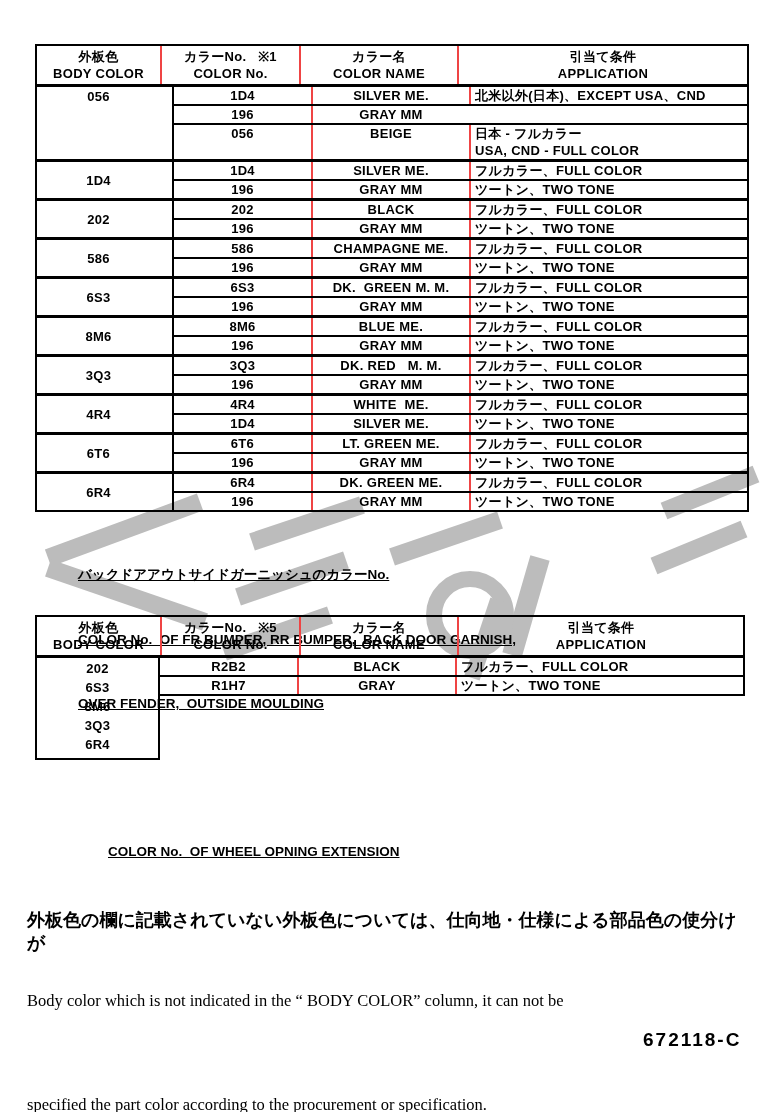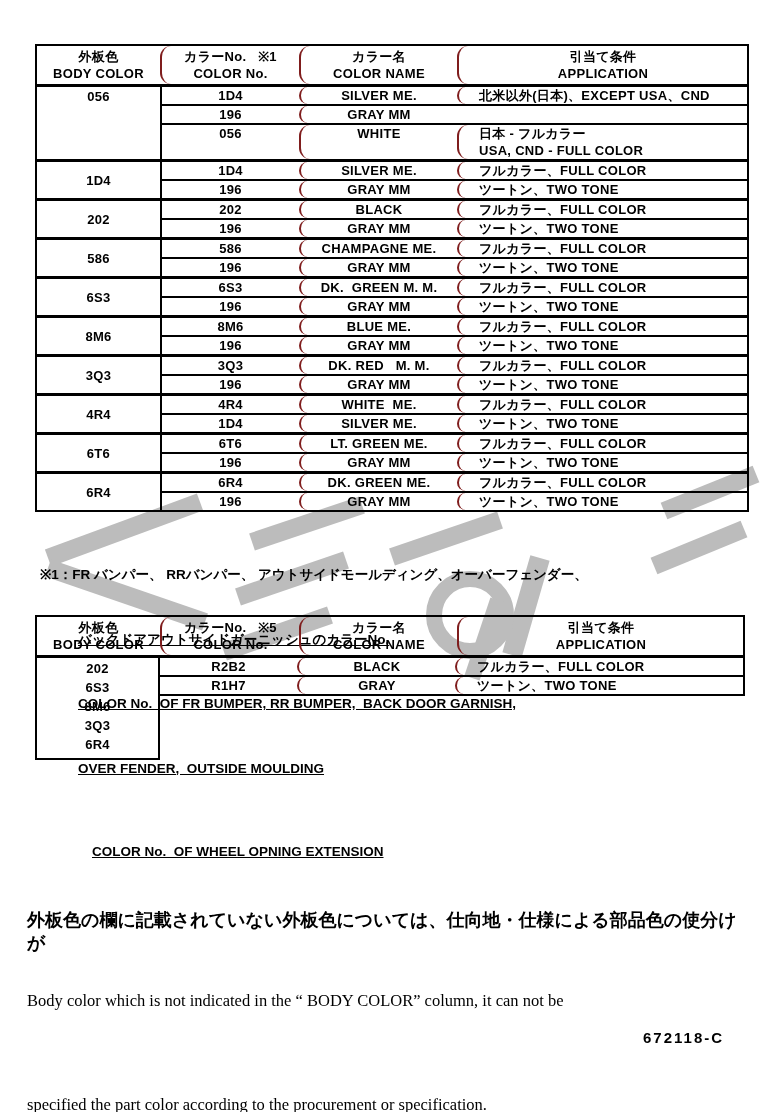--- a/index.html
+++ b/index.html
@@ -8,47 +8,47 @@
   .wm-svg{position:absolute;left:0;top:450px;z-index:0;}
   .content{position:absolute;left:0;top:0;width:751px;height:1112px;z-index:1;}
 
   
   .tbl{position:absolute;left:35px;width:710px;font-weight:bold;font-size:13px;letter-spacing:0.3px;}
   #table1{top:44px;border:2px solid #000;}
   #table2{top:615px;}
   .t-header{display:grid;grid-template-columns:123px 139px 158px 1fr;border-bottom:3px solid #000;}
   #table2 .t-header{border:2px solid #000;border-bottom:3px solid #000;}
   .t-hcell{text-align:center;padding:2px 0;line-height:17px;white-space:pre-wrap;}
-  .bl{border-left:2px solid #7f1d1d;border-radius:11px;}
-  .t-group{display:grid;grid-template-columns:123px 1fr;border-top:3px solid #000;}
+  .bl{border-left:2px solid #ef4444;}
+  .t-group{display:grid;grid-template-columns:123px 1fr;border-top:3px solid #000;gap:12px;}
   .t-group.first{border-top:none;}
   .t-bodycolor{display:flex;justify-content:center;align-items:center;line-height:17px;}
   .t-bodycolor.top{align-items:flex-start;padding-top:1px;}
   .t-subrows{border-left:2px solid #000;}
   .t-subrow{display:grid;grid-template-columns:137px 158px 1fr;min-height:17px;}
   .t-subrow.sep{border-top:2px solid #000;}
   .t-cell{line-height:17px;white-space:pre-wrap;}
   .c-center{text-align:center;}
-  .c-left{text-align:left;padding-left:20px;}
+  .c-left{text-align:left;padding-left:4px;}
   
   .t2-body{display:flex;align-items:flex-start;}
   .t2-col1{width:125px;box-sizing:border-box;border-left:2px solid #000;border-right:2px solid #000;
            border-bottom:2px solid #000;height:102px;text-align:center;line-height:19px;padding-top:1px;}
   .t2-rows{flex:1;border-right:2px solid #000;border-bottom:2px solid #000;}
 
   
   .note{position:absolute;font-size:13.5px;font-weight:bold;line-height:21.5px;white-space:pre-wrap;}
   #note1{left:40px;top:521px;}
   #note2{left:40px;top:798px;}
   .note .ind{margin-left:38px;text-decoration:underline;}
-  #note2 .ind{margin-left:52px;}
+  #note2 .ind{margin-left:68px;}
   #para-jp{position:absolute;left:27px;top:863px;font-size:18px;font-weight:bold;line-height:23px;white-space:pre-wrap;}
   #para-en{position:absolute;left:27px;top:915px;font-family:"Liberation Serif",serif;
            font-size:16.5px;line-height:34.5px;white-space:pre-wrap;}
-  #doc-number{position:absolute;left:643px;top:1029px;font-size:15px;font-weight:bold;letter-spacing:2px;}
+  #doc-number{position:absolute;left:643px;top:1029px;font-size:19px;font-weight:bold;letter-spacing:2px;}
 </style>
 </head>
 <body>
 
 <div class="page">
 
   <svg class="wm-svg" width="760" height="245" viewBox="0 0 760 245">
     <g fill="none" stroke-linecap="butt">
       <line class="wm" x1="200" y1="52" x2="48" y2="108" stroke-width="18" stroke="#bcbcbc"></line>
       <line class="wm" x1="48" y1="118" x2="205" y2="172" stroke-width="18" stroke="#bcbcbc"></line>
@@ -80,21 +80,21 @@
               <div class="t-cell c-center">1D4</div>
               <div class="t-cell c-center bl">SILVER ME.</div>
               <div class="t-cell c-left bl">北米以外(日本)、EXCEPT USA、CND</div>
             </div>
             <div class="t-subrow sep">
               <div class="t-cell c-center">196</div>
               <div class="t-cell c-center bl">GRAY MM</div>
             </div>
             <div class="t-subrow sep">
               <div class="t-cell c-center">056</div>
-              <div class="t-cell c-center bl">WHITE</div>
+              <div class="t-cell c-center bl">BEIGE</div>
               <div class="t-cell c-left bl">日本 - フルカラー
 USA, CND - FULL COLOR</div>
             </div>
           </div>
         </div>
         <div class="t-group">
           <div class="t-bodycolor">1D4</div>
           <div class="t-subrows">
             <div class="t-subrow">
               <div class="t-cell c-center">1D4</div>
@@ -224,21 +224,20 @@
             <div class="t-subrow sep">
               <div class="t-cell c-center">196</div>
               <div class="t-cell c-center bl">GRAY MM</div>
               <div class="t-cell c-left bl">ツートン、TWO TONE</div>
             </div>
           </div>
         </div>
       </div>
 
     <div class="note" id="note1">
-      <div>※1：FR バンパー、 RRバンパー、 アウトサイドモールディング、オーバーフェンダー、</div>
       <div class="ind">バックドアアウトサイドガーニッシュのカラーNo.</div>
       <div class="ind">COLOR No.  OF FR BUMPER, RR BUMPER,  BACK DOOR GARNISH,</div>
       <div class="ind">OVER FENDER,  OUTSIDE MOULDING</div>
     </div>
 
     <div class="tbl" id="table2">
         <div class="t-header">
           <div class="t-hcell"><div class="hjp">外板色</div><div class="hen">BODY COLOR</div></div>
           <div class="t-hcell bl"><div class="hjp">カラーNo.   ※5</div><div class="hen">COLOR No.</div></div>
           <div class="t-hcell bl"><div class="hjp">カラー名</div><div class="hen">COLOR NAME</div></div>

